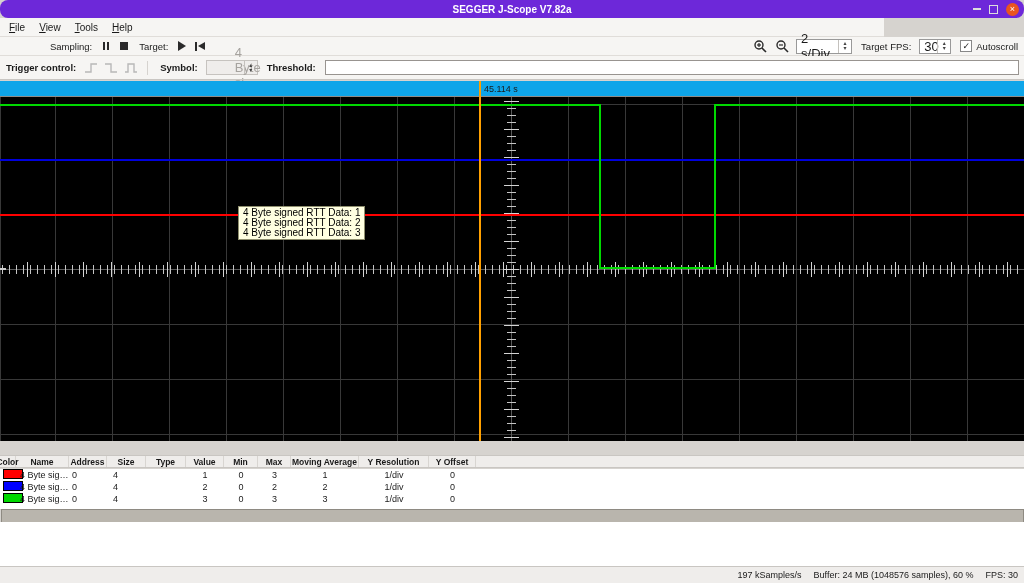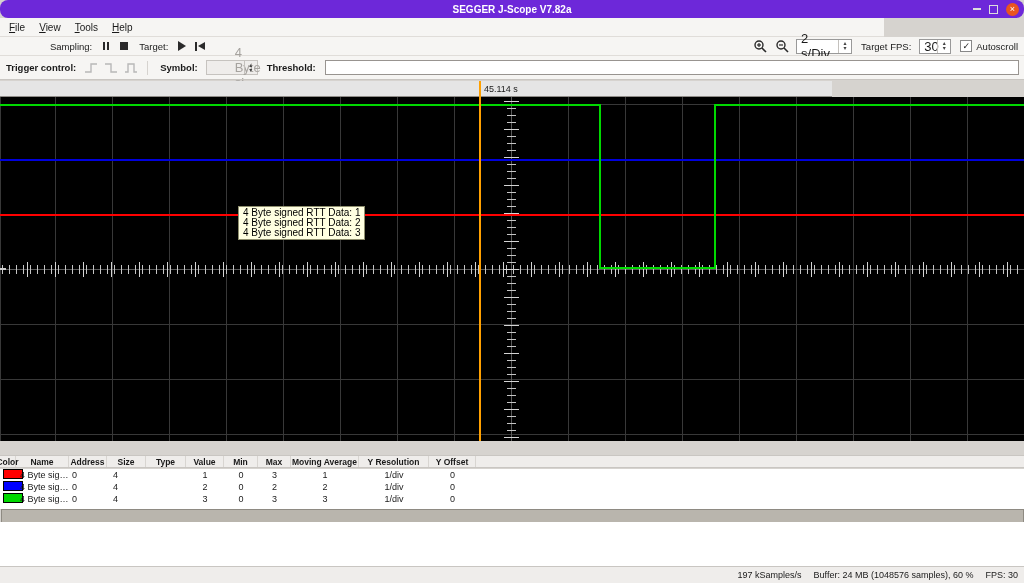--- a/index.html
+++ b/index.html
@@ -51,21 +51,21 @@
   
   .triggerbar{position:absolute;top:56px;left:0;width:1024px;height:24px;background:#f6f5f3;
               border-bottom:1px solid #c9c6c2;display:flex;align-items:center;font-size:9.5px;box-sizing:border-box;}
   .bold{font-weight:bold;}
   .trig-btn{width:18px;height:18px;display:flex;align-items:center;justify-content:center;margin:0 1px;}
   .vsep{width:1px;height:14px;background:#d6d3cf;margin:0 6px;}
   .threshold-input{flex:1;height:15px;margin:0 5px 0 4px;border:1px solid #989490;background:#fff;
                    font-size:9px;padding:0 3px;box-sizing:border-box;outline:none;font-family:"Liberation Sans",sans-serif;}
 
   
-  .timestrip{position:absolute;top:81px;left:0;width:832px;height:16px;background:#e5e5e5;
+  .timestrip{position:absolute;top:81px;left:0;width:1024px;height:16px;background:#0ea5e9;
              border-bottom:1px solid #8f8c88;box-sizing:border-box;}
   .cursor-time{position:absolute;left:484px;top:3px;font-size:9px;}
   .cursor-marker{position:absolute;left:479px;top:0;width:2px;height:16px;background:#ffa000;}
 
   
   .plot{position:absolute;top:97px;left:0;width:1024px;height:344px;background-color:#000;overflow:hidden;
         background-image:
           repeating-linear-gradient(to right,#383838 0 1px,transparent 1px 57px),
           repeating-linear-gradient(to bottom,#383838 0 1px,transparent 1px 55px);
         background-position:55px 0,0 7px;}

